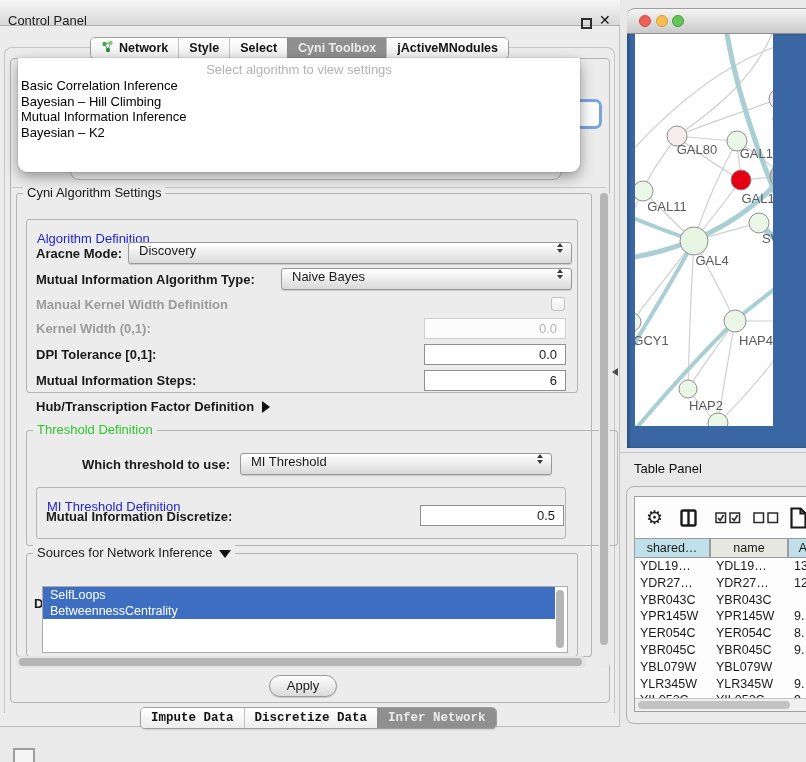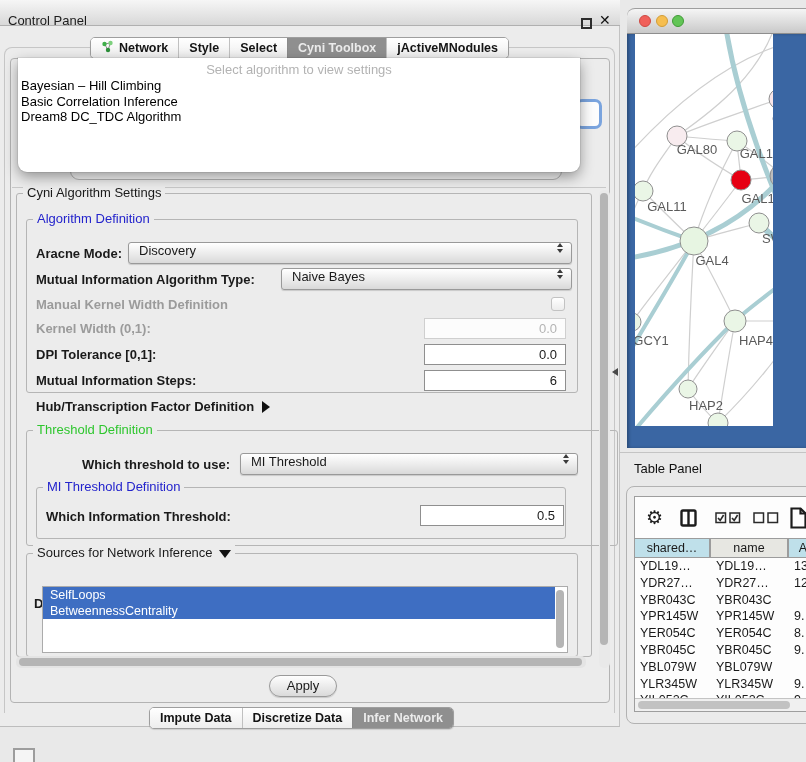--- a/index.html
+++ b/index.html
@@ -19,21 +19,21 @@
   #outer-pane { left:4px; top:47px; width:611px; height:666px;
     border:1px solid #c6c6c6; border-bottom:none; border-radius:8px 8px 0 0; }
 
   .tabbar { display:flex; height:22px; border:1px solid #9e9e9e; border-radius:5px;
     overflow:hidden; background:#fff; box-shadow:0 1px 1px rgba(0,0,0,.12); z-index:20; }
   .tabbar .tab { display:flex; align-items:center; padding:0 10px; font-size:12.5px; font-weight:bold;
     color:#141414; border-left:1px solid #c0c0c0; background:linear-gradient(#ffffff,#ededed); white-space:nowrap; }
   .tabbar .tab:first-child { border-left:none; }
   .tabbar .tab.sel { background:#8f8f8f; color:#ececec; border-left-color:#8a8a8a; }
   #top-tabs { left:90px; top:37px; }
-  #bottom-tabs { left:149px; top:707px; }
+  #bottom-tabs { left:140px; top:707px;font-family:Liberation Mono, monospace; }
 
   #panelA { left:10px; top:58px; width:600px; height:645px; background:#ececec;
     border:1px solid #b3b3b3; border-radius:4px; }
 
   
   #ghost-combo { left:70px; top:152px; width:492px; height:28px; border:1px solid #b3b3b3;
     border-radius:9px; background:#f5f5f5; z-index:5; }
   #focus-ring { left:575px; top:99px; width:27px; height:30px; border:3px solid #7aa4de;
     border-radius:7px; background:#fdfdfd; z-index:5; }
   #sep-line { left:12px; top:187px; width:594px; height:1px; background:#c8c8c8; }
@@ -41,21 +41,21 @@
   
   #algo-popup { left:18px; top:58px; width:562px; height:114px; background:#fff;
     border-radius:0 0 9px 9px; box-shadow:0 5px 14px rgba(0,0,0,.38), 0 0 0 1px rgba(0,0,0,.07); z-index:60; }
   #algo-placeholder { height:20px; padding-top:4px; text-align:center; color:#b3b3b3; font-size:13px; }
   .algo-item { font-size:13px; line-height:15.5px; padding-left:3px; color:#000; white-space:nowrap; }
   .algo-item.sel { font-weight:bold; }
 
   .group { position:absolute; border:1px solid #b5b5b5; border-radius:3px; }
   .legend { position:absolute; top:-9px; left:6px; background:#ececec; padding:0 4px;
     font-size:13px; white-space:nowrap; color:#1a1a1a; }
-  .legend.blue { color:#2323cc; }
+  .legend.blue { color:#2323cc;margin-top:20px; }
   .legend.green { color:#2ec62e; }
 
   .lbl { position:absolute; font-size:13px; font-weight:bold; color:#1a1a1a; white-space:nowrap; }
   .lbl.dis { color:#9b9b9b; }
 
   .combo { position:absolute; height:22px; border:1px solid #999; border-radius:3px;
     background:linear-gradient(#ffffff,#ebebeb 55%,#d9d9d9); box-shadow:0 1px 1px rgba(0,0,0,.15);
     display:flex; align-items:flex-start; }
   .combo .val { flex:1; font-size:13px; padding-left:10px; white-space:nowrap; overflow:hidden; }
   .combo .arrows { width:16px; display:flex; flex-direction:column; align-items:center; gap:2px; margin-right:3px; }
@@ -188,31 +188,31 @@
 <div class="field" style="left:424px; top:370px; width:142px;">6</div>
 
 <div class="abs" style="left:36px; top:399px;">
   <span class="lbl" style="position:static;">Hub/Transcription Factor Definition</span><span class="tri-right"></span>
 </div>
 
 <div class="group" style="left:26px; top:430px; width:592px; height:116px;">
   <span class="legend green">Threshold Definition</span>
 </div>
 <span class="lbl" style="left:82px; top:457px;">Which threshold to use:</span>
-<div class="combo" style="left:240px; top:453px; width:338px;gap:44px;">
+<div class="combo" style="left:240px; top:453px; width:312px;gap:44px;">
   <span class="val">MI Threshold</span>
   <span class="arrows">
       <span class="tri-up"></span>
       <span class="tri-dn"></span>
     </span>
 </div>
 <div class="group" style="left:36px; top:487px; width:530px; height:52px;">
   <span class="legend blue">MI Threshold Definition</span>
 </div>
-<span class="lbl" style="left:46px; top:509px;">Which Information Threshold:</span>
+<span class="lbl" style="left:46px; top:509px;">Mutual Information Discretize:</span>
 <div class="field" style="left:420px; top:505px; width:144px;">0.5</div>
 
 <div class="group" style="left:26px; top:553px; width:552px; height:104px;">
   <span class="legend"><span>Sources for Network Inference</span><span class="tri-down-l"></span></span>
 </div>
 <span class="lbl" style="left:34px; top:568px;margin-top:28px;">Data Attributes</span>
 <div class="abs" id="attr-list">
     <div class="attr-item">SelfLoops</div>
     <div class="attr-item">BetweennessCentrality</div>
   </div>
@@ -234,23 +234,24 @@
     <div class="tab sel">
       <span>Infer Network</span>
     </div>
   </div>
 <div class="abs" id="mini-icon"></div>
 <div class="abs" id="collapse-arrow"></div>
 
 <div class="abs" id="algo-popup">
   <div id="algo-placeholder">Select algorithm to view settings</div>
   <div id="algo-list">
+      <div class="algo-item">Basic Correlation Inference</div>
       <div class="algo-item">Bayesian – Hill Climbing</div>
-      <div class="algo-item">Basic Correlation Inference</div>
-      <div class="algo-item">Dream8 DC_TDC Algorithm</div>
+      <div class="algo-item">Mutual Information Inference</div>
+      <div class="algo-item">Bayesian – K2</div>
     </div>
 </div>
 
 <div class="abs" id="net-body"></div>
 <div class="abs" id="net-titlebar"></div>
 <span class="tl" id="tl-close"></span>
 <span class="tl" id="tl-min"></span>
 <span class="tl" id="tl-zoom"></span>
 <div class="abs" id="net-canvas">
   <svg id="net-svg" width="171" height="392" viewBox="0 0 171 392">

